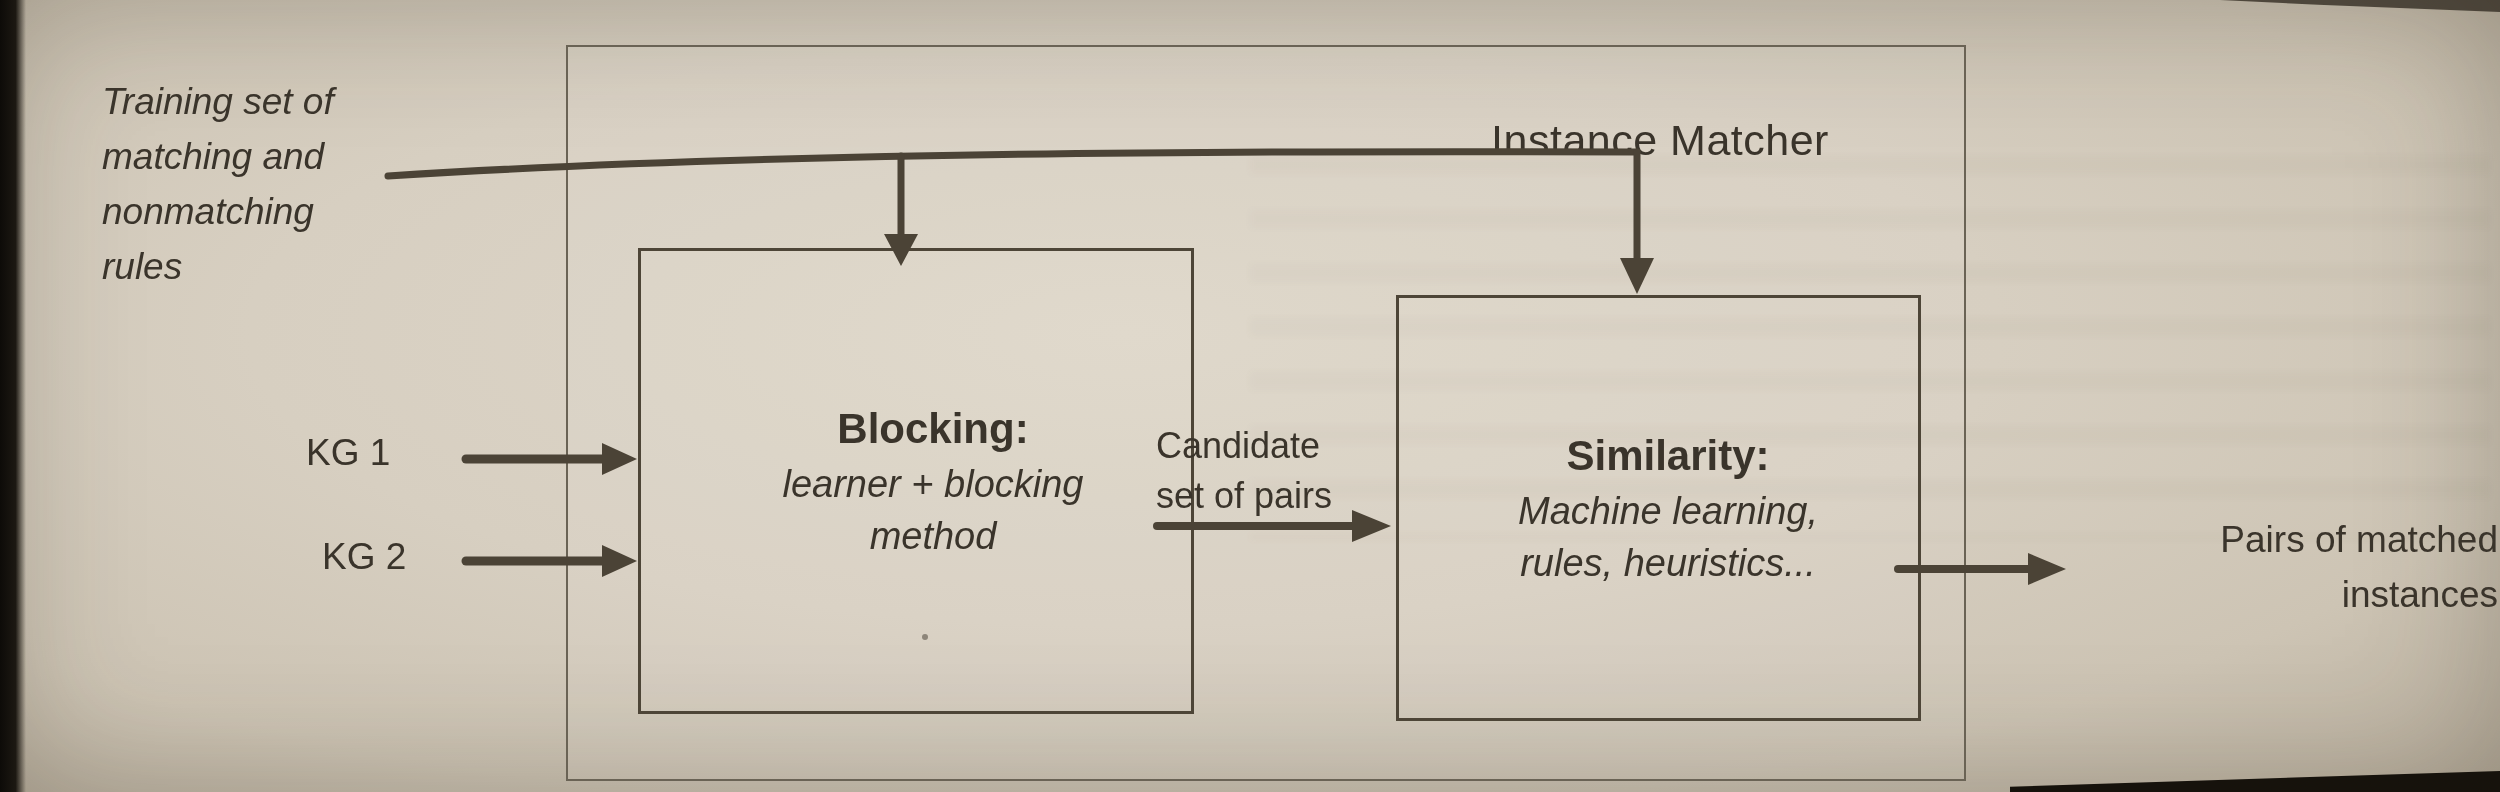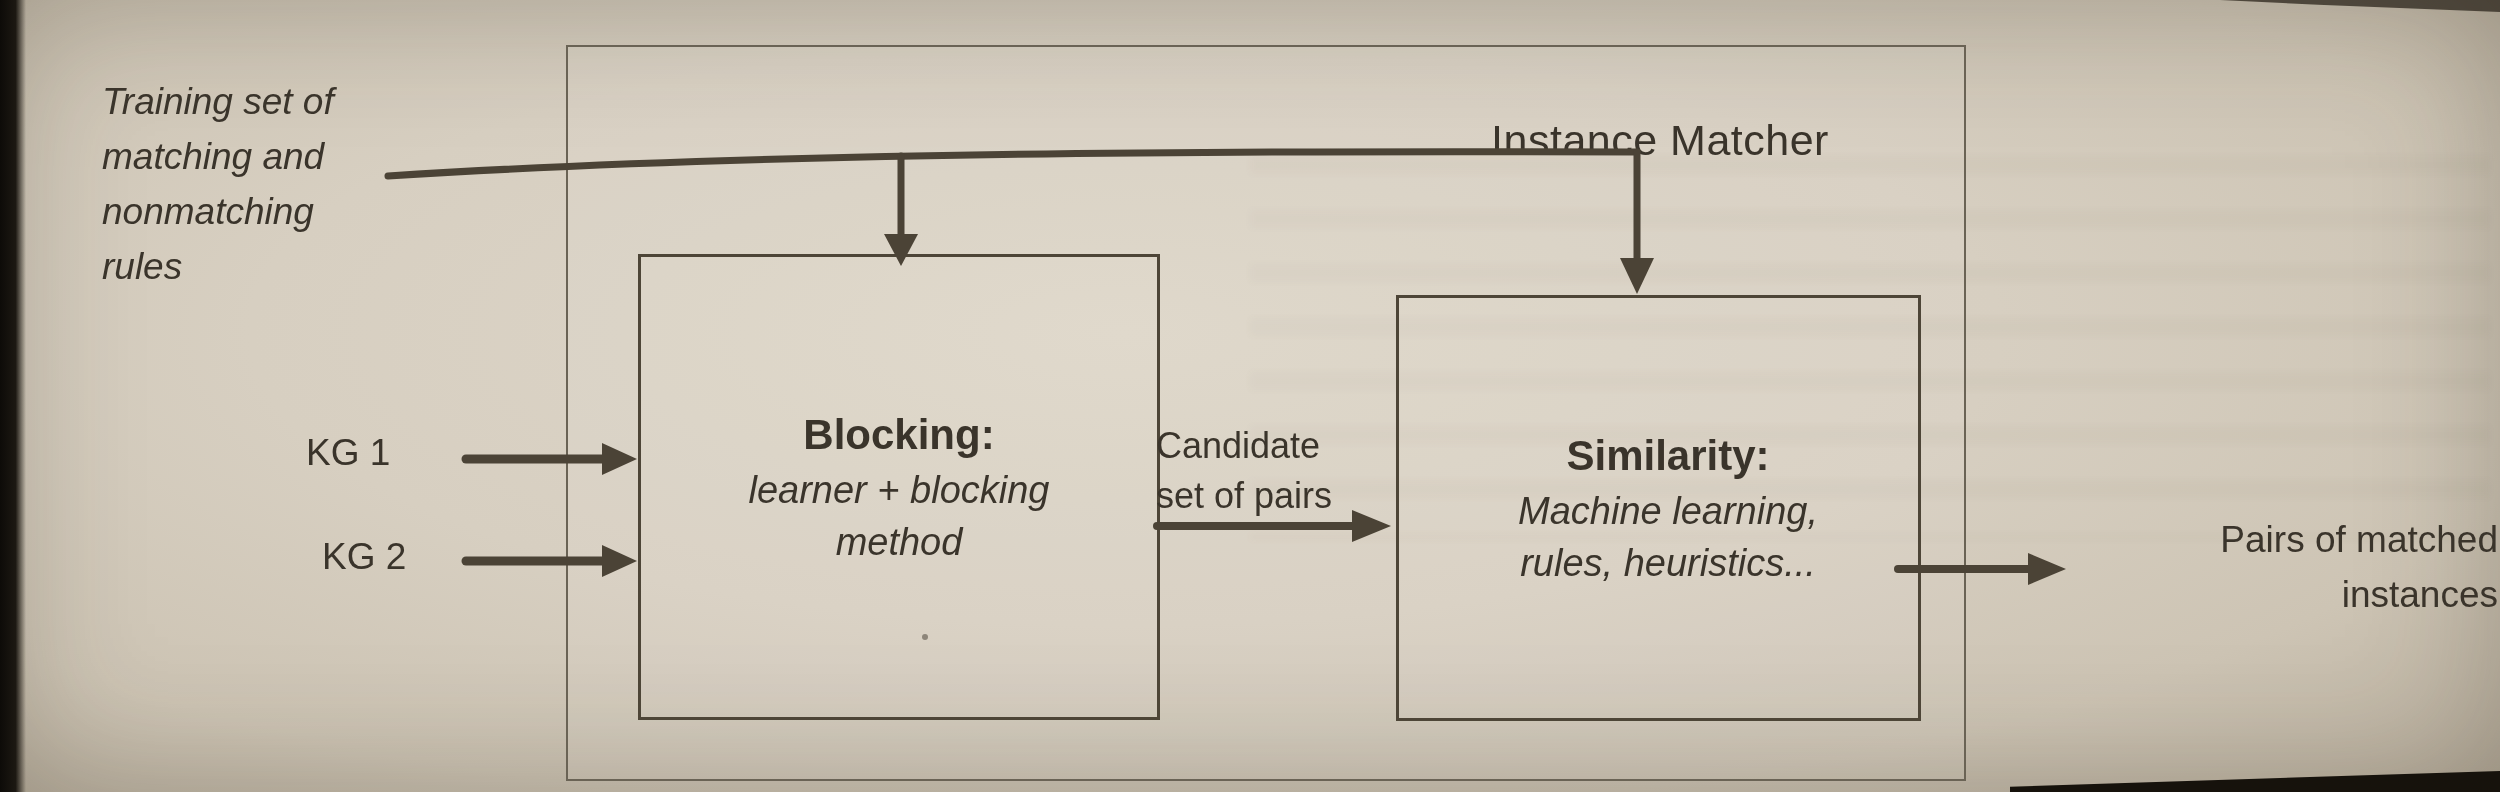--- a/index.html
+++ b/index.html
@@ -22,21 +22,21 @@
   .bleed{left:1250px;top:120px;width:1240px;height:420px;opacity:.5;filter:blur(3px);
     background:repeating-linear-gradient(to bottom,
       rgba(255,255,255,0) 0 36px, rgba(108,96,78,.07) 36px 54px);}
   .speck{width:6px;height:6px;border-radius:50%;background:rgba(66,56,44,.55);
     left:922px;top:634px;}
   
   .outer-box{left:566px;top:45px;width:1396px;height:732px;
     border:2px solid #6a6355;background:rgba(255,255,255,.05);}
   .inner-box{border:3px solid #4d4537;display:flex;flex-direction:column;
     align-items:center;justify-content:center;text-align:center;background:rgba(255,255,255,.03);}
-  .blocking-box{left:638px;top:254px;width:516px;height:460px;}
+  .blocking-box{left:638px;top:248px;width:516px;height:460px;padding-left:34px;}
   .similarity-box{left:1396px;top:295px;width:500px;height:420px;padding-left:19px;}
   .box-title{font-size:42px;font-weight:bold;line-height:58px;}
   .box-desc{font-style:italic;font-size:38px;line-height:52px;}
   
   .instance-title{left:1420px;top:96px;width:480px;text-align:center;
     font-size:43px;letter-spacing:.5px;margin-top:20px;}
   .training-label{left:102px;top:74px;width:360px;font-size:37px;line-height:55px;font-style:italic;}
   .training-label span{display:block;}
   .kg-label{font-size:37px;}
   .kg1{left:306px;top:432px;}

